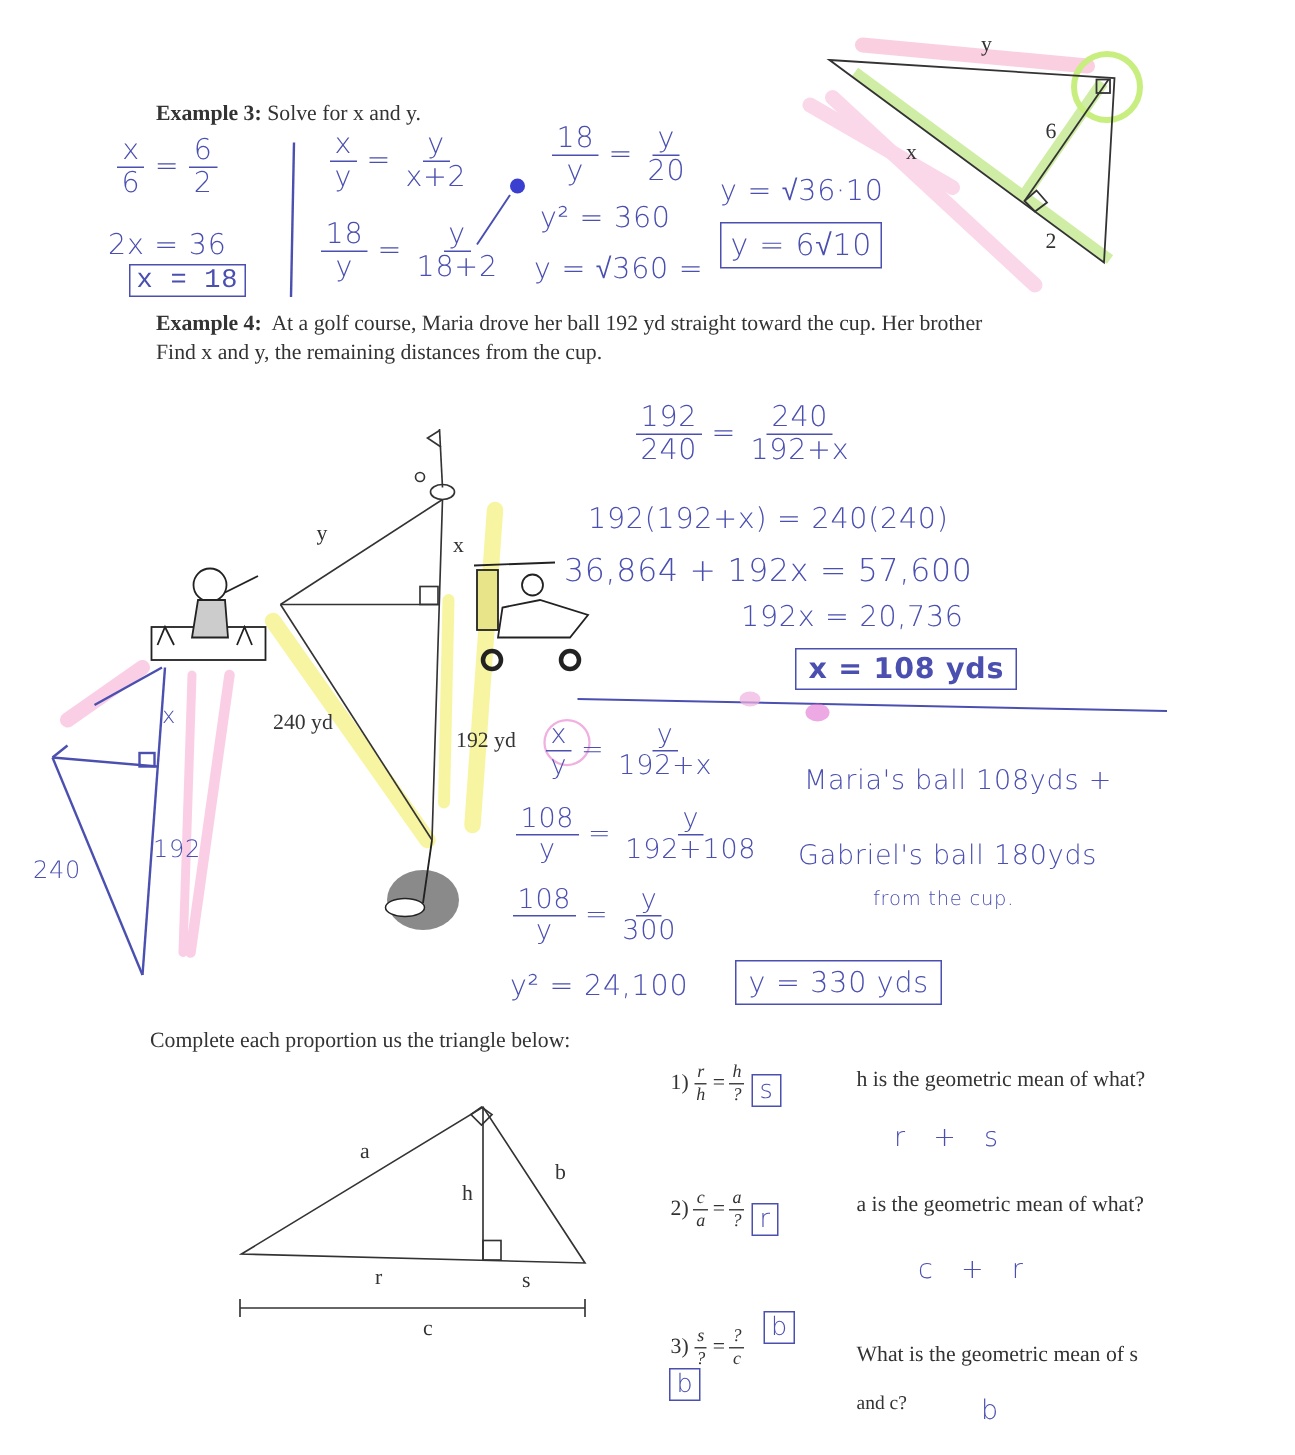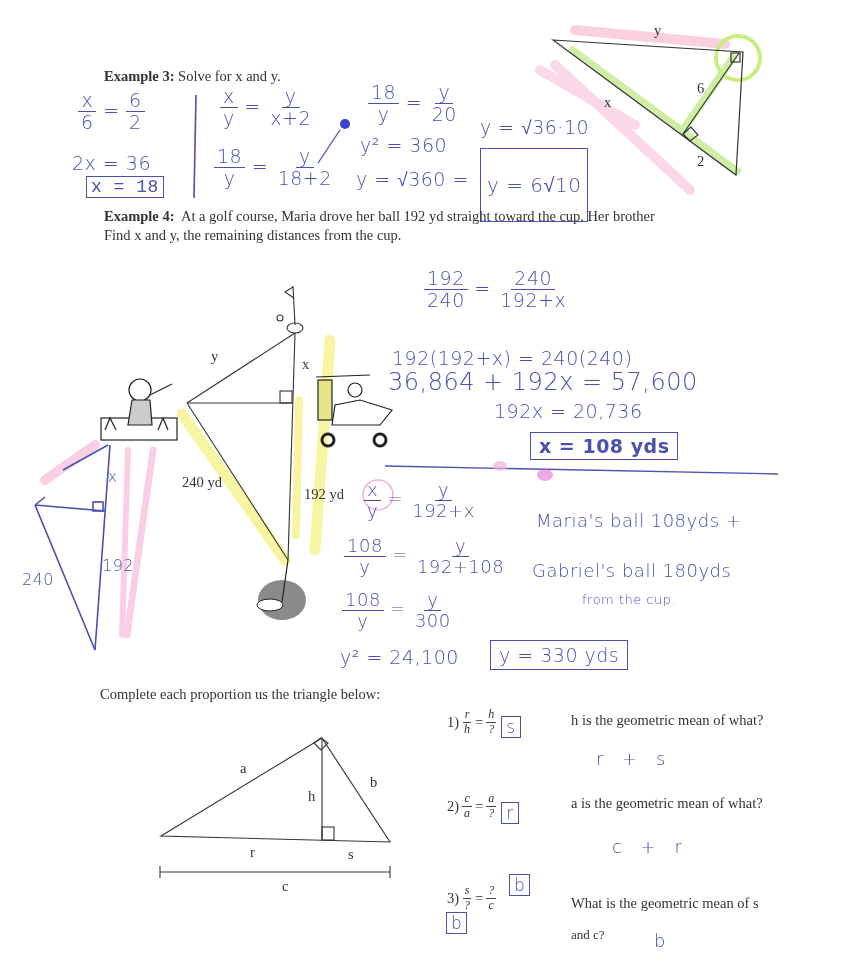--- a/index.html
+++ b/index.html
@@ -163,21 +163,21 @@
     </span>
   =
   <span class="frac">
       <span class="num">y</span>
       <span class="den">20</span>
     </span>
 </div>
 <div class="abs hw" style="left:360px; top:134px; font-size:19px;">y² = 360</div>
 <div class="abs hw" style="left:356px; top:168px; font-size:19px;">y = √360 =</div>
 <div class="abs hw" style="left:480px; top:116px; font-size:19px;text-align:right;">y = √36·10</div>
-<div class="abs hw box" style="left:480px; top:148px; font-size:20px; padding:24px 6px;">y = 6√10</div>
+<div class="abs hw box" style="left:480px; top:148px; font-size:20px; padding:2px 6px;">y = 6√10</div>
 
 <div class="abs print" style="left:654px; top:22px;">y</div>
 <div class="abs print" style="left:604px; top:94px;">x</div>
 <div class="abs print" style="left:697px; top:80px;">6</div>
 <div class="abs print" style="left:697px; top:153px;">2</div>
 
 <div class="abs print para" style="left:104px; top:207px;">
   <div><span class="bold">Example 4:</span>&nbsp; <span>At a golf course, Maria drove her ball 192 yd straight toward the cup.  Her brother</span></div>
   <div>Find x and y, the remaining distances from the cup.</div>
 </div>
@@ -195,22 +195,22 @@
   <span class="frac">
       <span class="num">192</span>
       <span class="den">240</span>
     </span>
   =
   <span class="frac">
       <span class="num">240</span>
       <span class="den">192+x</span>
     </span>
 </div>
-<div class="abs hw" style="left:392px; top:335px; font-size:19px;margin-top:12px;">192(192+x) = 240(240)</div>
-<div class="abs hw" style="left:388px; top:368px; font-size:24px;">36,864 + 192x = 57,600</div>
+<div class="abs hw" style="left:392px; top:335px; font-size:19px;">192(192+x) = 240(240)</div>
+<div class="abs hw" style="left:376px; top:368px; font-size:21px;">36,864 + 192x = 57,600</div>
 <div class="abs hw" style="left:494px; top:400px; font-size:19px;">192x = 20,736</div>
 <div class="abs hw box" style="left:530px; top:432px; font-size:19px; padding:2px 8px;font-weight:bold;">x = 108 yds</div>
 
 <div class="abs hw" style="left:364px; top:480px; font-size:18px;">
   <span class="frac">
       <span class="num">x</span>
       <span class="den">y</span>
     </span>
   =
   <span class="frac">

